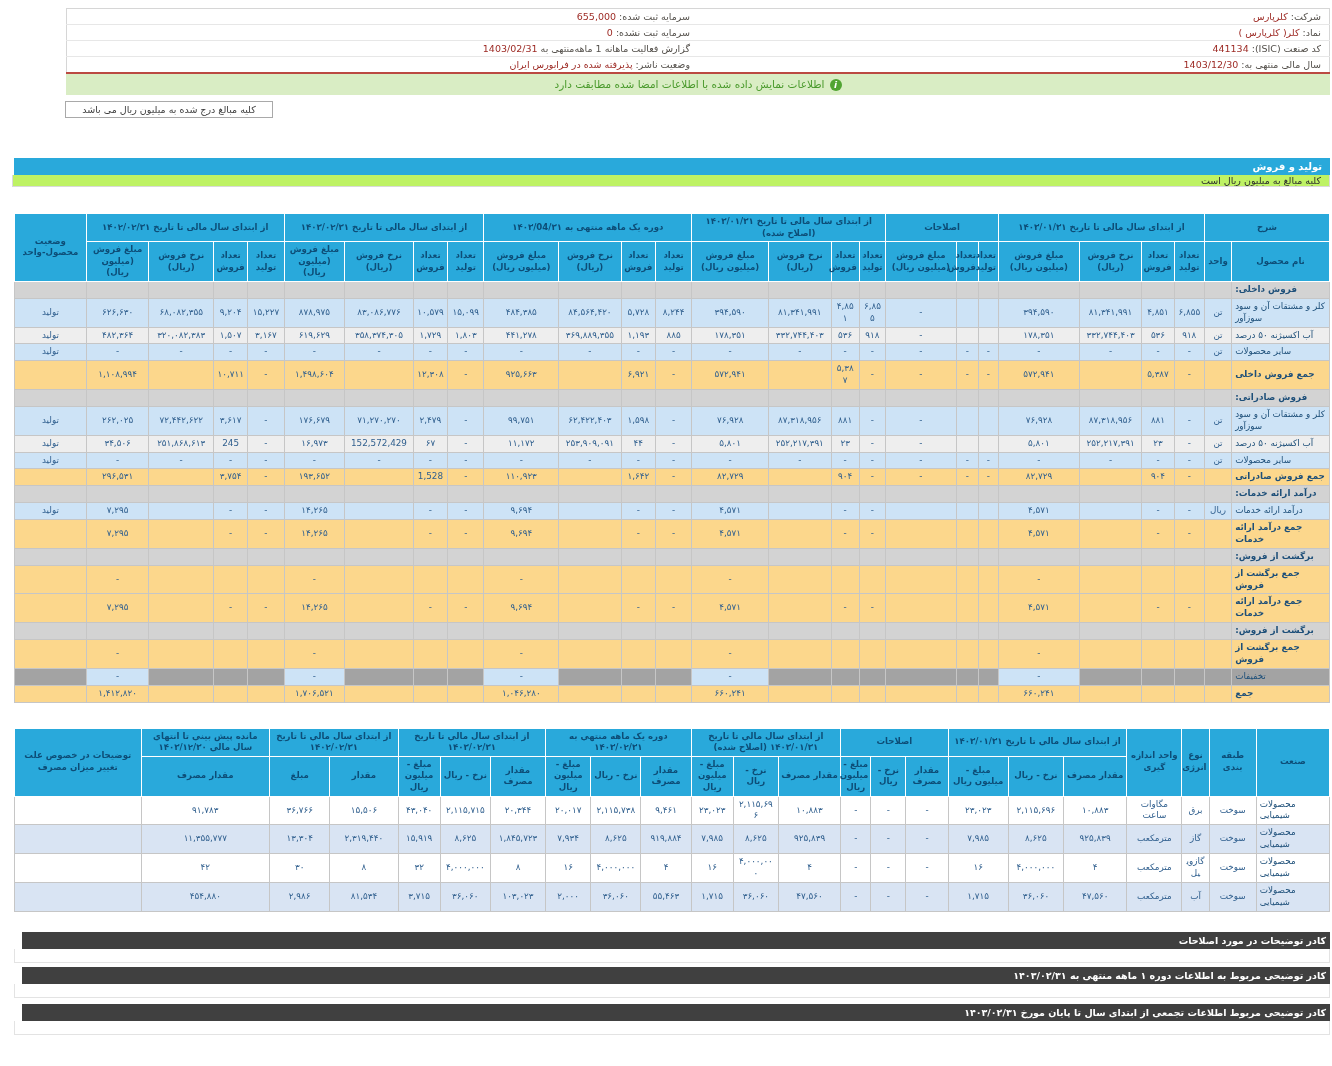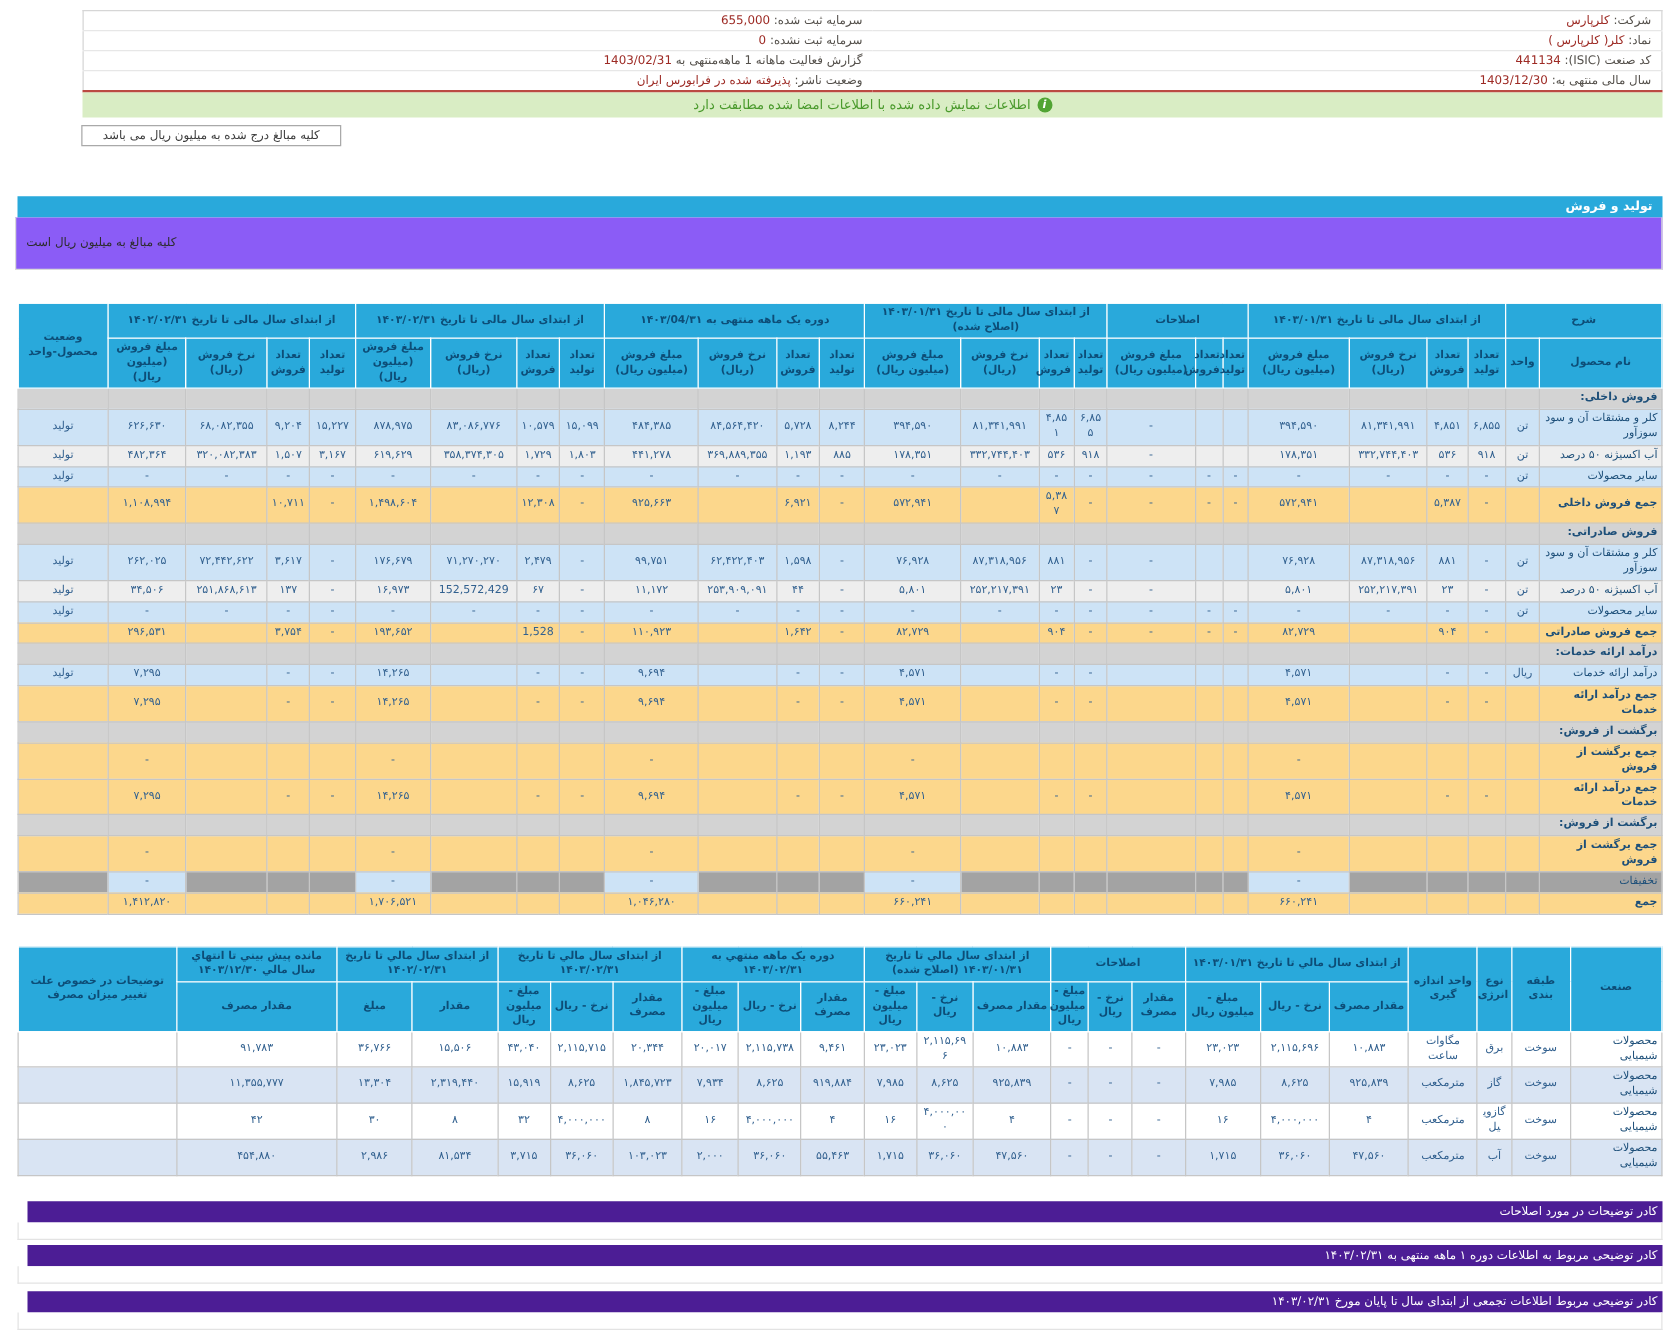--- a/index.html
+++ b/index.html
@@ -30,51 +30,51 @@
     background:#fff;font-size:9.5px;color:#3c3c3c;padding:2px 4px;text-align:center;
     font-family:"DejaVu Sans",sans-serif;cursor:pointer;
   }
   
   .bar{
     width:1300px;margin:40px 2px 0 0;background:#29a9db;color:#ffffff;
     font-size:10px;font-weight:bold;padding:3px 8px;text-align:right;
   }
   .subnote{
     width:1300px;margin:0 2px 0 0;border:1px solid #d9d9d9;border-top:none;
-    background:#8b5cf6;color:#2d2d2d;font-size:9.5px;padding:15px 8px;text-align:left;
+    background:#bef264;color:#2d2d2d;font-size:9.5px;padding:0 8px;text-align:right;
   }
   
   table.grid{
     width:1316px;margin:26px 2px 0 0;border-collapse:collapse;table-layout:fixed;
     border:1px solid #bdbdbd;
   }
   table.grid th{
     background:#29a9db;color:#0d4d77;font-size:8.6px;font-weight:bold;
     border:1px solid #ffffff;padding:2px 2px;text-align:center;vertical-align:middle;
     line-height:1.35;
   }
   table.grid td{
     border:1px solid #c6c6c6;font-size:8.8px;color:#31608f;padding:2px 3px;
     text-align:center;vertical-align:middle;line-height:1.35;word-wrap:break-word;
   }
-  table.grid td.name{text-align:right;color:#1d4f79;}
+  table.grid td.name{text-align:left;color:#1d4f79;}
   tr.r-cat td{background:#d3d3d3;}
   tr.r-cat td.name{font-weight:bold;}
   tr.r-blue td{background:#cde3f6;}
   tr.r-gray td{background:#eeeeee;}
   tr.r-total td{background:#fcd78c;}
   tr.r-total td.name{font-weight:bold;}
   tr.r-disc td{background:#a3a3a3;}
   tr.r-disc td.cellblue{background:#cde3f6;}
   tr.e-white td{background:#ffffff;}
   tr.e-blue td{background:#d9e4f3;}
   
   .fbar{
-    width:1300px;margin:20px 2px 0 0;background:#4c1d95;color:#fff;
-    font-size:9.5px;font-weight:normal;padding:3px 4px;text-align:right;
+    width:1300px;margin:20px 2px 0 0;background:#404040;color:#fff;
+    font-size:9.5px;font-weight:bold;padding:3px 4px;text-align:right;
   }
   .fgap{
     width:1314px;margin:0 2px 0 0;height:13px;background:#fff;
     border:1px solid #e3e3e3;border-top:none;
   }
 </style>
 </head>
 <body>
 
 <table class="info-table">
@@ -390,21 +390,21 @@
         <td>۵,۸۰۱</td>
         <td>-</td>
         <td>۴۴</td>
         <td>۲۵۳,۹۰۹,۰۹۱</td>
         <td>۱۱,۱۷۲</td>
         <td>-</td>
         <td>۶۷</td>
         <td>152,572,429</td>
         <td>۱۶,۹۷۳</td>
         <td>-</td>
-        <td>۱۳۷</td>
+        <td>245</td>
         <td>۲۵۱,۸۶۸,۶۱۳</td>
         <td>۳۴,۵۰۶</td>
         <td>تولید</td>
       </tr>
       <tr class="r-blue">
         <td class="name">سایر محصولات</td>
         <td>تن</td>
         <td>-</td>
         <td>-</td>
         <td>-</td>

